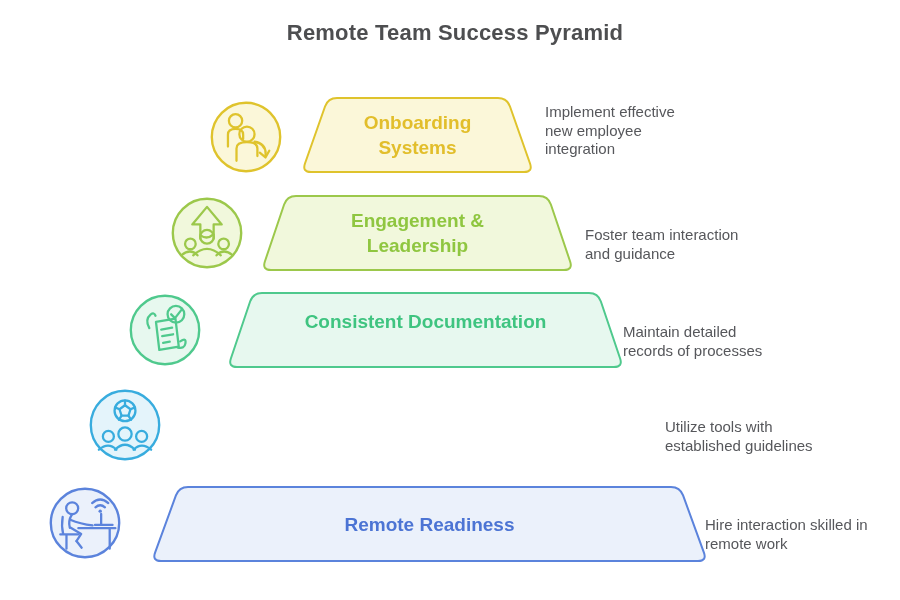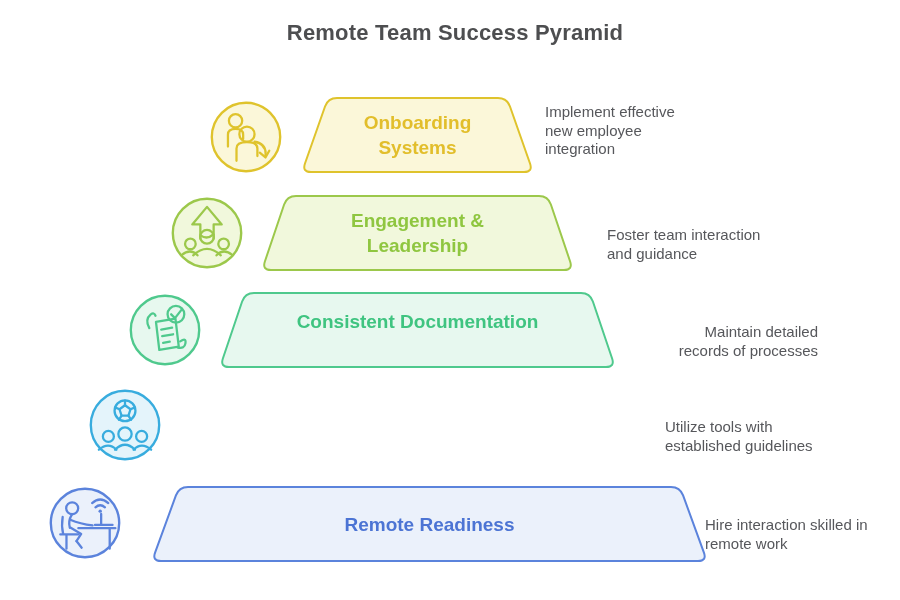--- a/index.html
+++ b/index.html
@@ -71,42 +71,42 @@
         <circle class="glyph" cx="57.5" cy="51.5" r="5.6"></circle>
         <path class="glyph" d="M 50,63.5 Q 57.5,55.5 67,63.5"></path>
       </svg>
     </div>
     <div class="trap-wrap" style="left: 262px; top: 196px; width: 311px; height: 74px;">
       <svg class="trap-svg" width="311" height="74" viewBox="0 0 311 74">
           <path class="trap-path" d="M 34.00 0 L 277.00 0 Q 286.00 0 288.88 8.53 L 308.12 65.47 Q 311 74 302.00 74 L 9.00 74 Q 0 74 2.88 65.47 L 22.12 8.53 Q 25.00 0 34.00 0 Z"></path>
         </svg>
       <div class="tier-label">Engagement &amp; Leadership</div>
     </div>
-    <div class="tier-desc" style="left: 607px; top: 226px; width: 175px;">Foster team interaction and guidance</div>
+    <div class="tier-desc" style="left: 585px; top: 226px; width: 175px;">Foster team interaction and guidance</div>
   </div>
 
   <div class="level" style="--accent: #3fc480; --border: #4fc98d; --fill: #e7f8ef;">
     <div class="icon-wrap" style="left: 127px; top: 292px;">
       <svg viewBox="0 0 80 80">
         <circle class="icon-circle" cx="40" cy="40" r="36"></circle>
         <path class="glyph" d="M 30.5,31.5 L 51,28 L 54.5,57.5 L 34,61 Z"></path>
         <path class="glyph" d="M 36,39.5 L 47.5,37.5 M 37,46.5 L 48.5,44.5 M 38,53.5 L 45,52.3"></path>
         <circle class="glyph" cx="51.5" cy="23.5" r="8.8"></circle>
         <path class="glyph" d="M 46.5,23.5 L 50.5,27.5 L 57.5,18.5"></path>
         <path class="glyph" d="M 23.5,38 Q 18.5,29 25,23.5 Q 28.5,21 30,25"></path>
         <path class="glyph" d="M 56,52 Q 62.5,47.5 61.5,54 Q 60.5,60 53.5,58.5"></path>
       </svg>
     </div>
-    <div class="trap-wrap" style="left: 220px; top: 293px; width: 395px; height: 56px; text-decoration: underline;">
+    <div class="trap-wrap" style="left: 228px; top: 293px; width: 395px; height: 56px; text-decoration: underline;">
       <svg class="trap-svg" width="395" height="74" viewBox="0 0 395 74">
           <path class="trap-path" d="M 34.00 0 L 361.00 0 Q 370.00 0 372.88 8.53 L 392.12 65.47 Q 395 74 386.00 74 L 9.00 74 Q 0 74 2.88 65.47 L 22.12 8.53 Q 25.00 0 34.00 0 Z"></path>
         </svg>
       <div class="tier-label">Consistent Documentation</div>
     </div>
-    <div class="tier-desc" style="left: 658px; top: 323px; width: 160px; text-align: right;">Maintain detailed records of processes</div>
+    <div class="tier-desc" style="left: 623px; top: 323px; width: 160px;">Maintain detailed records of processes</div>
   </div>
 
   <div class="level" style="--accent: #39acde; --border: #38acde; --fill: #e4f4fb;">
     <div class="icon-wrap" style="left: 87px; top: 387px;">
       <svg viewBox="0 0 80 80">
         <circle class="icon-circle" cx="40" cy="40" r="36"></circle>
         <circle class="glyph" cx="40" cy="25" r="11"></circle>
         <path class="glyph" d="M 40,19.2 L 45.8,23.4 L 43.6,30.2 L 36.4,30.2 L 34.2,23.4 Z"></path>
         <path class="glyph" d="M 40,19.2 L 40,14.3 M 45.8,23.4 L 50.5,21.5 M 43.6,30.2 L 46.4,34.6 M 36.4,30.2 L 33.6,34.6 M 34.2,23.4 L 29.5,21.5"></path>
         <circle class="glyph" cx="40" cy="49.5" r="7"></circle>

